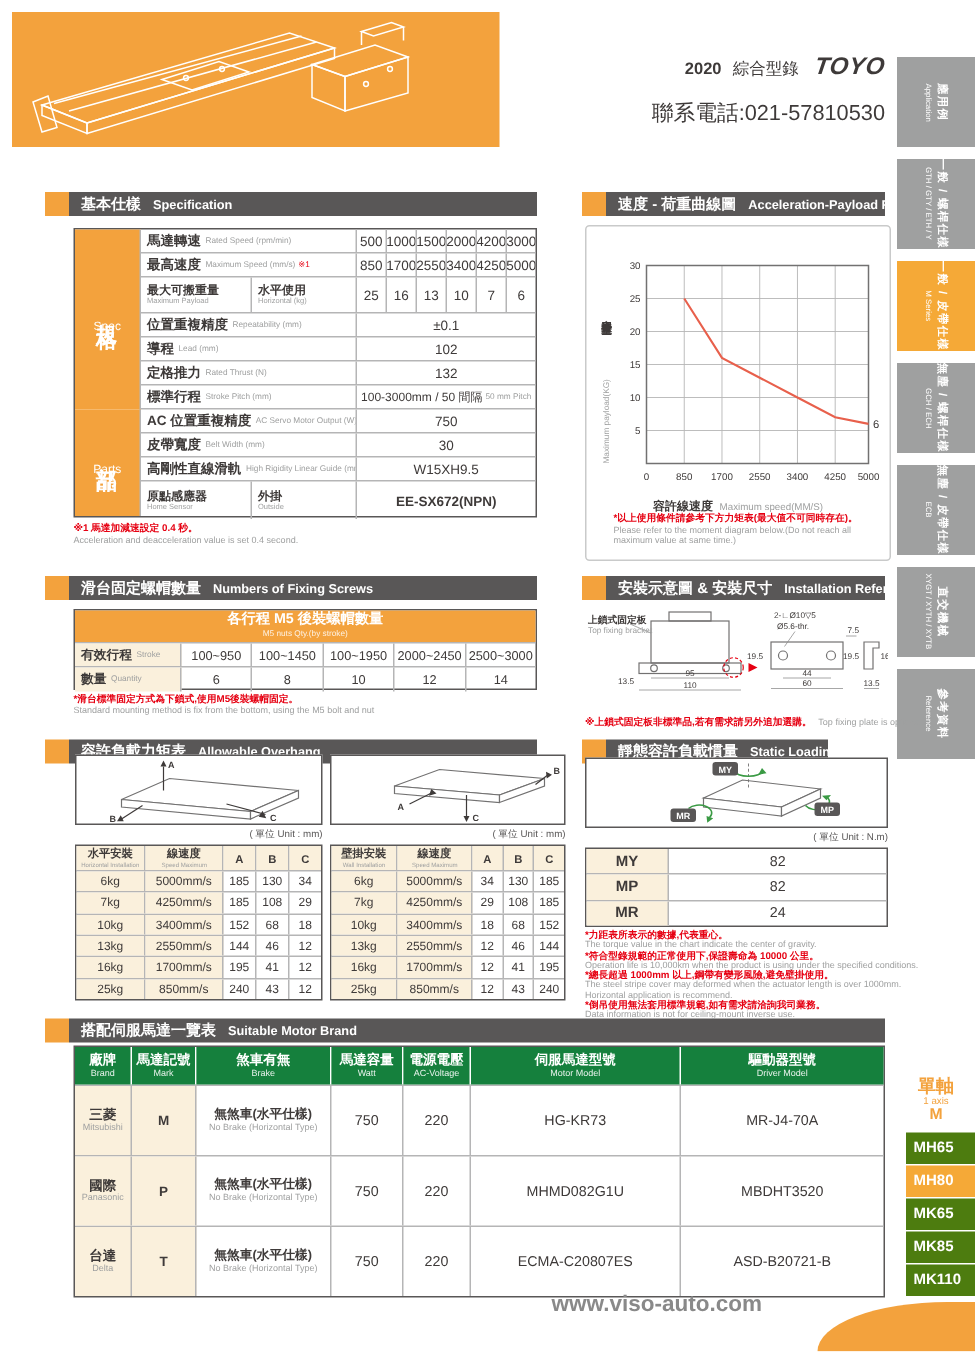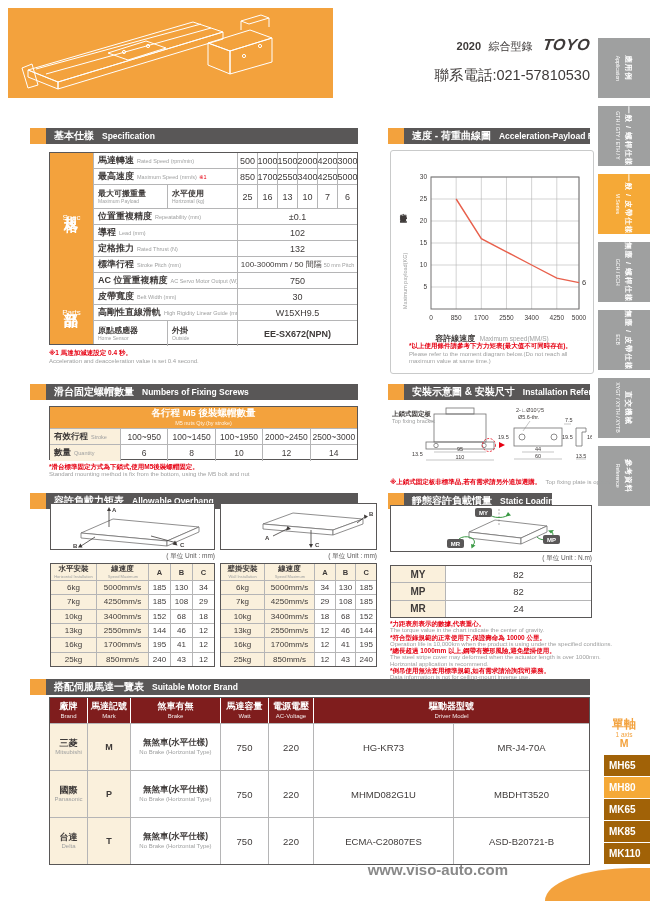--- a/index.html
+++ b/index.html
@@ -52,36 +52,36 @@
 .tR .oh0{width:44px}.tR .oh1{width:50px}
 .ozh{font-size:7.5px;font-weight:bold}.oen{font-size:4.5px;color:#9fa0a0;transform:scale(.9);white-space:nowrap}
 .ocell{font-size:8px}
 .unit{position:absolute;font-size:6.5px;color:#595757;text-align:right}
 .dbox{position:absolute;border:1px solid #595757;background:#fff;box-sizing:border-box}
 
 .stl{width:55px;font-size:10px;font-weight:bold}
 .stv{flex:1;font-size:9.5px}
 
 .mc0{width:38px}.mc1{width:43px}.mc2{width:90px}.mc3{width:48px}.mc4{width:45px}.mc5{width:140px}.mc6{flex:1}
-.mh{background:#7f1d1d;color:#fff;border-right:1px solid #fff}
+.mh{background:#15803d;color:#fff;border-right:1px solid #fff}
 .mh .z{font-size:9px;font-weight:bold}.mh .e{font-size:6px;color:rgba(255,255,255,.9)}
 .mz{font-size:9px;font-weight:bold}.me{font-size:6px;color:#9fa0a0}
 .mnum{font-size:9.5px}.mmod{font-size:9.5px;font-weight:normal}
 
 .nr{font-size:6.5px;line-height:7px;color:#e60012;font-weight:bold;white-space:nowrap}
 .ng{font-size:6px;line-height:6.5px;color:#9fa0a0;white-space:nowrap}
 
 .panel{position:absolute;border:1px solid #c9caca;border-radius:3px;background:#fff}
 .ctitle{position:absolute;left:0;top:7px;width:100%;text-align:center;font-size:9.5px;white-space:nowrap}
 .ylab-zh{position:absolute;left:7px;top:56px;writing-mode:vertical-rl;font-size:7px;font-weight:bold;letter-spacing:1px}
 .ylab-en{position:absolute;left:11px;top:158px;width:130px;transform:rotate(-90deg);
   transform-origin:left top;font-size:5.5px;color:#9fa0a0;white-space:nowrap}
 .xlab{position:absolute;left:0;top:176px;width:100%;text-align:center;white-space:nowrap}
 
-.mi{position:absolute;left:604px;width:46px;height:21px;background:#a16207;color:#fff;
+.mi{position:absolute;left:604px;width:46px;height:21px;background:#4d7c0f;color:#fff;
   font-size:10px;font-weight:bold;line-height:21px;padding-left:5px;box-sizing:border-box}
 .mi.act{background:#f5a937}
 .corner{position:absolute;left:545px;top:868px;width:105px;height:33px;background:#f3a23d;
   border-top-left-radius:105px 40px}
 svg text{font-family:"Liberation Sans","DejaVu Sans",sans-serif}
 </style>
 </head>
 <body>
 
 <div class="page">
@@ -644,20 +644,24 @@
           <span class="e">Brake</span>
         </div>
       <div class="c colc mh mc3">
           <span class="z">馬達容量</span>
           <span class="e">Watt</span>
         </div>
       <div class="c colc mh mc4">
           <span class="z">電源電壓</span>
           <span class="e">AC-Voltage</span>
         </div>
+      <div class="c colc mh mc5">
+          <span class="z">伺服馬達型號</span>
+          <span class="e">Motor Model</span>
+        </div>
       <div class="c colc mh mc6">
           <span class="z">驅動器型號</span>
           <span class="e">Driver Model</span>
         </div>
     </div>
     <div class="r" style="flex:1">
       <div class="c colc bg mc0">
           <span class="mz">三菱</span>
           <span class="me">Mitsubishi</span>
         </div>

